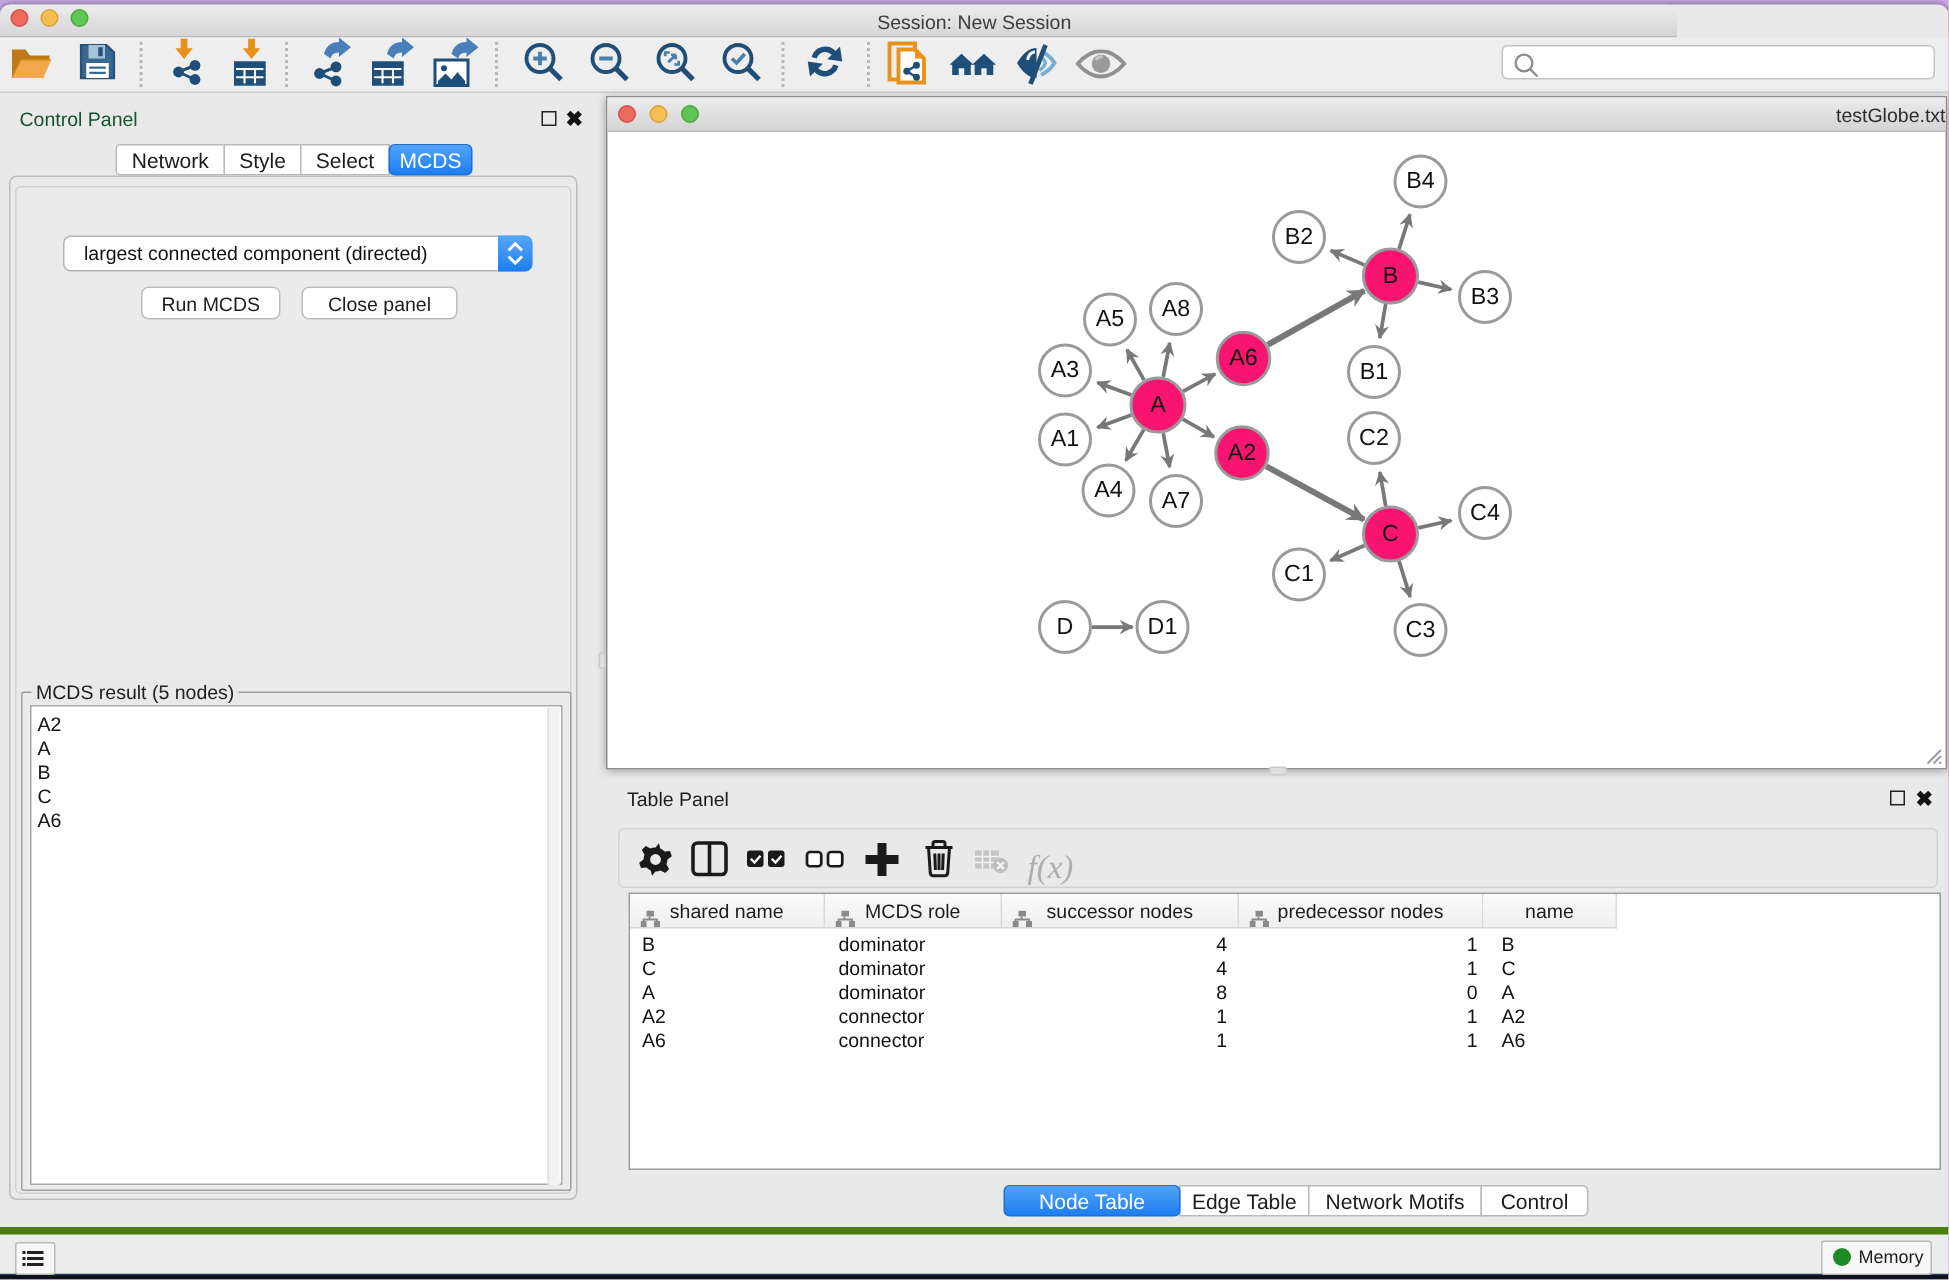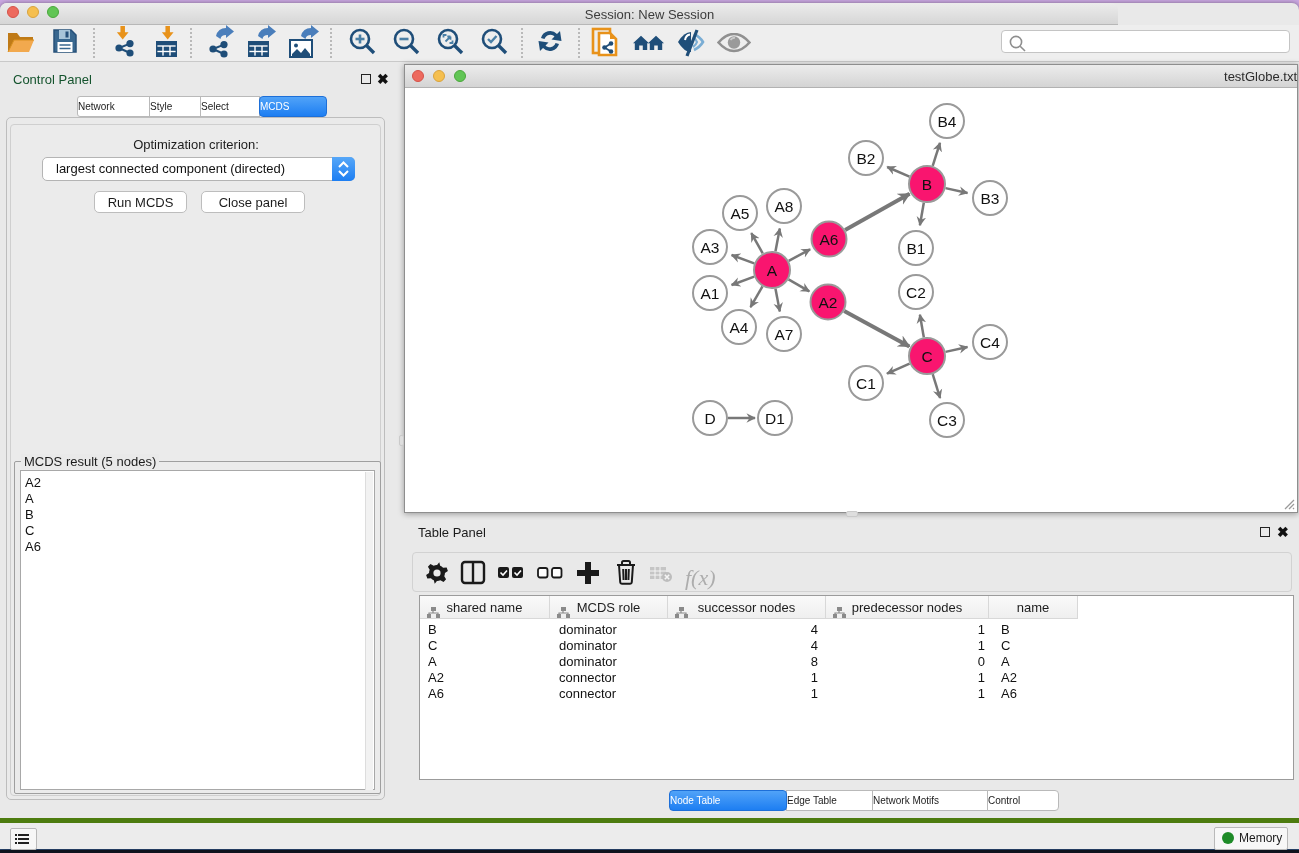--- a/index.html
+++ b/index.html
@@ -11,21 +11,21 @@
 #title{top:4px;width:1299px;text-align:center;font-size:13px;color:#3c3c3c}
 #toolbar{left:0;top:22px;width:1299px;height:37px;background:#eeeeee;border-bottom:1px solid #c9c9c9}
 .sep{top:3px;height:30px;width:0;border-left:2px dotted #b9b9b9}
 #searchbox{left:1001px;top:5px;width:289px;height:23px;background:#fff;border:1px solid #c4c4c4;border-radius:4px}
 
 #cp{left:0;top:59px;width:392px;height:756px;background:#e9e9e9}
 #cptitle{left:13px;top:10px;font-size:13px;color:#14532d}
 #cpbox{left:6px;top:55px;width:379px;height:683px;border:1px solid #bdbdbd;border-radius:5px;background:#eaeaea}
 #cpbox2{left:10px;top:62px;width:371px;height:672px;border:1px solid #cfcfcf;border-radius:4px;background:#ebebeb}
 .tabrow{display:flex}
-.tab{height:21px;line-height:20px;font-size:10px;background:#fff;border:1px solid #b9b9b9;color:#1c1c1c;margin-left:-1px}
+.tab{height:21px;line-height:20px;font-size:14px;text-align:center;background:#fff;border:1px solid #b9b9b9;color:#1c1c1c;margin-left:-1px}
 .tab.sel{background:linear-gradient(#51a3f8,#1d7ef2);color:#fff;border:1px solid #1d6fd8;border-radius:4px;z-index:2}
 .btn{background:#fff;border:1px solid #bdbdbd;border-radius:5px;font-size:13px;color:#1c1c1c;text-align:center}
 #mcdsfs{left:14px;top:399px;width:367px;height:333px;border:1px solid #9f9f9f;border-radius:2px}
 #mcdslegend{left:6px;top:-8px;background:#e9e9e9;padding:0 3px;font-size:13px;color:#1c1c1c}
 #mcdslist{left:5px;top:8px;width:355px;height:320px;background:#fff;border:1px solid #a8a8a8;font-size:13px;color:#111;padding:4px 0 0 4px;line-height:16px}
 #mcdssb{right:1px;top:1px;width:8px;height:318px;background:#f2f2f2;border-left:1px solid #ddd}
 
 #netwin{left:404px;top:61px;width:894px;height:449px;background:#fff;border:1px solid #8e8e8e;box-shadow:0 1px 6px rgba(0,0,0,.35)}
 #nettb{left:0;top:0;width:892px;height:23px;background:linear-gradient(#ececec,#d4d4d4);border-bottom:1px solid #b2b2b2}
 #nettitle{top:4px;width:892px;text-align:right;font-size:13px;color:#2c2c2c}
@@ -236,23 +236,22 @@
   <div class="abs" id="cp">
     <div class="abs" id="cptitle">Control Panel</div>
     <div class="abs" style="left:361px;top:12px;width:10px;height:10px;border:1.5px solid #222"></div>
     <div class="abs" style="left:377px;top:9px;font-size:14px;font-weight:bold;color:#111">✖</div>
     <div class="abs" id="cpbox"></div>
     <div class="abs" id="cpbox2"></div>
     <div class="abs tabrow" style="left:78px;top:34px;z-index:3">
       <div class="tab" style="width:73px;border-radius:3px 0 0 3px">Network</div>
       <div class="tab" style="width:52px">Style</div>
       <div class="tab" style="width:60px">Select</div>
-      <div class="tab sel" style="width:68px">MCDS</div>
-    </div>
-    <div class="abs" style="left:0;top:75px;width:392px;text-align:center;font-size:13px;color:#1c1c1c;z-index:4">Optimization criterion:</div>
+      <div class="tab sel" style="width:56px">MCDS</div>
+    </div>
     <div class="abs" style="left:42px;top:95px;width:313px;height:24px;background:#fff;border:1px solid #b4b4b4;border-radius:5px;z-index:4">
       <div class="abs" style="left:13px;top:3px;font-size:13px;color:#111">largest connected component (directed)</div>
       <div class="abs" style="right:-1px;top:-1px;width:23px;height:24px;background:linear-gradient(#56a7f8,#1d7ef2);border-radius:0 5px 5px 0">
         <svg width="23" height="24">
             <path d="M7 10 L11.5 5.5 L16 10" stroke="#fff" stroke-width="2" fill="none"></path>
             <path d="M7 14 L11.5 18.5 L16 14" stroke="#fff" stroke-width="2" fill="none"></path>
           </svg>
       </div>
     </div>
     <div class="abs btn" style="left:94px;top:129px;width:93px;height:22px;line-height:21px;z-index:4">Run MCDS</div>

